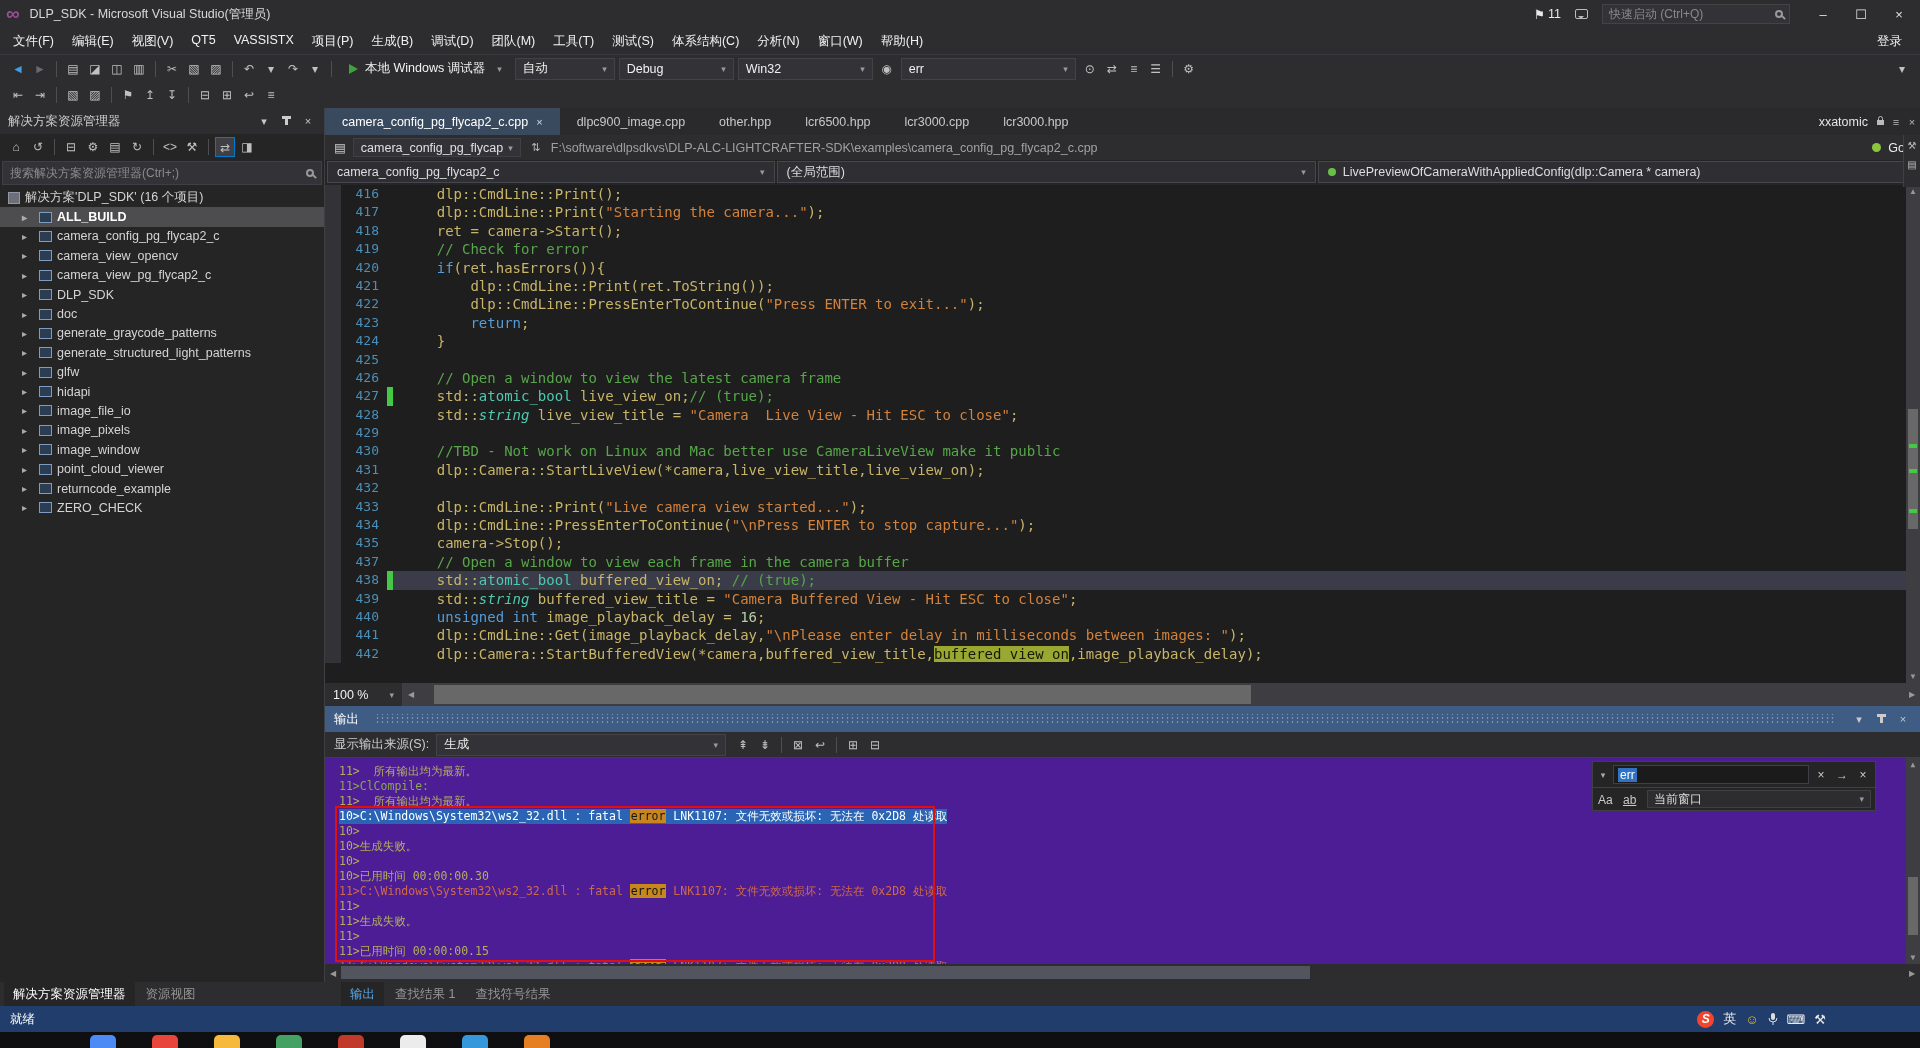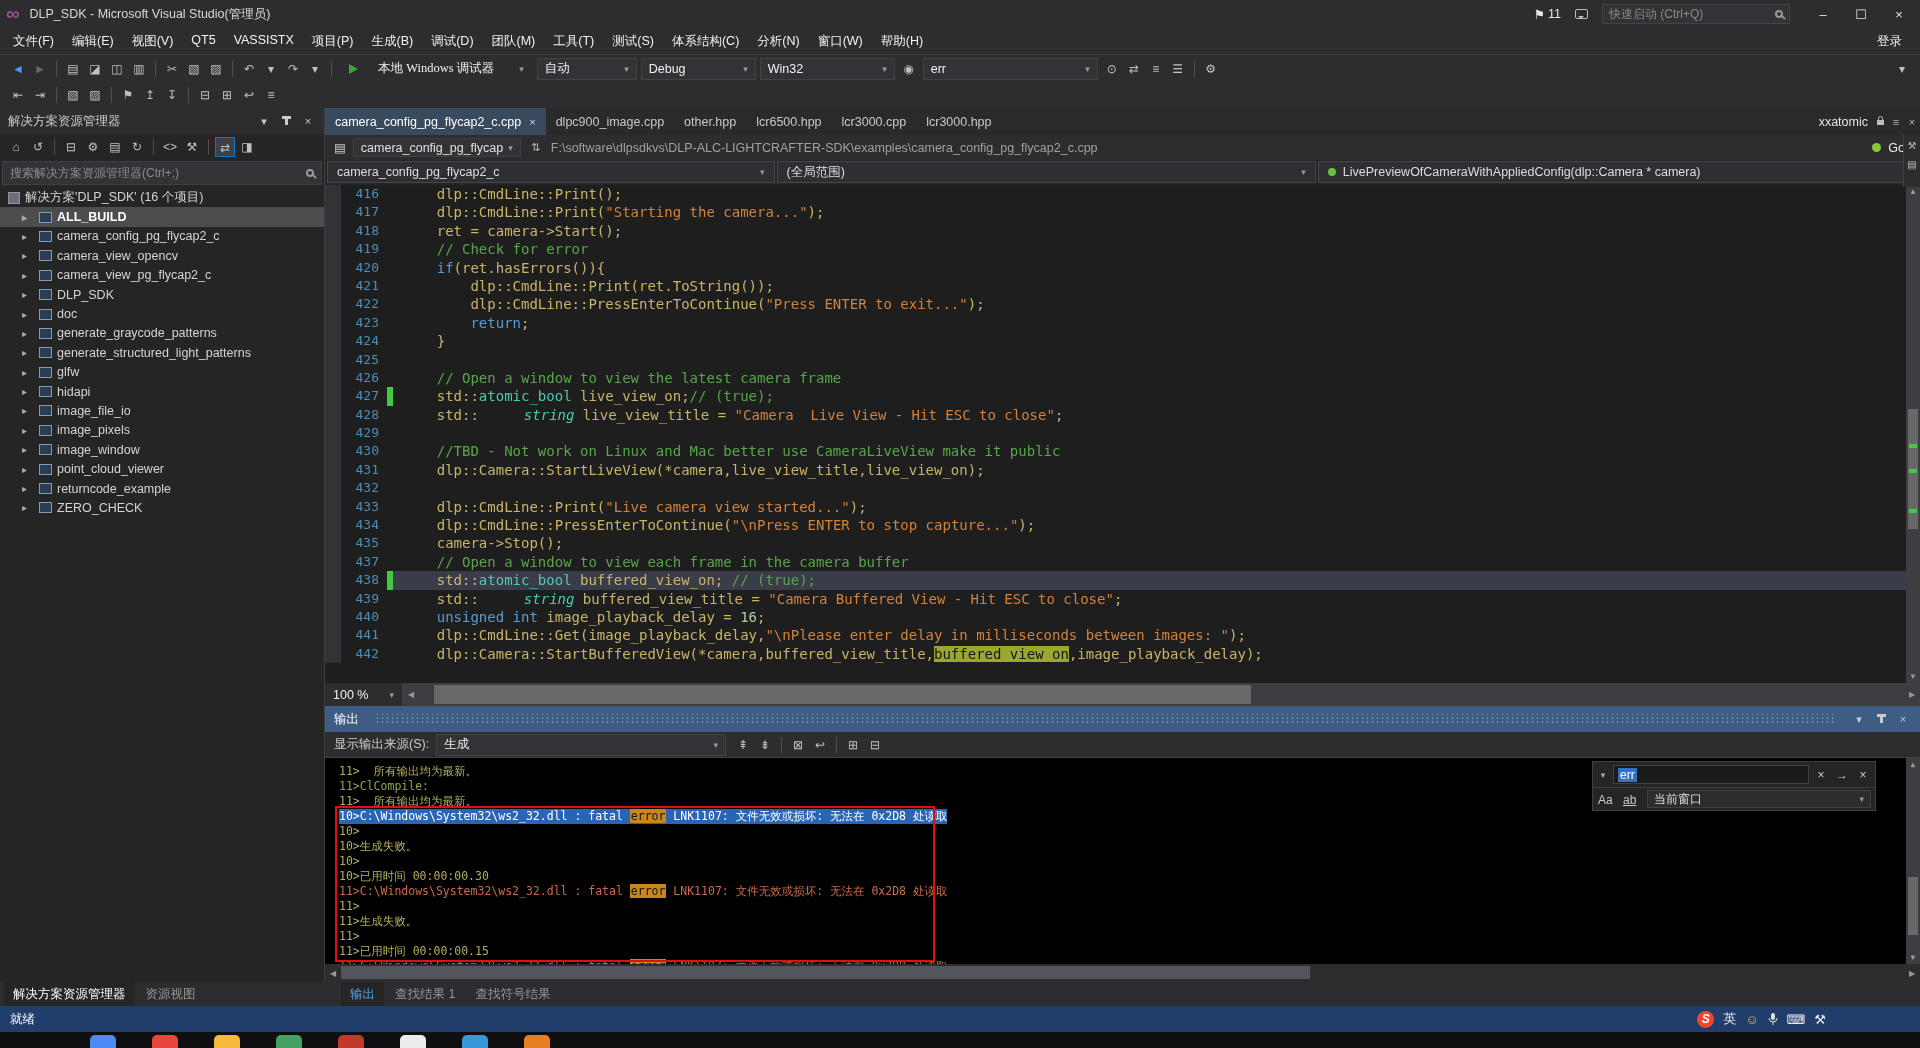--- a/index.html
+++ b/index.html
@@ -30,21 +30,21 @@
   
   .tb { display:flex; align-items:center; gap:4px; padding:0 8px; }
   .tb1 { height:28px; border-top:1px solid #3A3A3E; }
   .tb2 { height:26px; }
   .icstrip { display:flex; align-items:center; gap:2px; }
   .tb-ic { min-width:20px; height:20px; line-height:20px; text-align:center; color:#C0C0C0; font-size:12px; display:inline-block; }
   .tb-ic.circ-b { color:#3E9EE8; }
   .tb-ic.circ-g { color:#6A6A6E; }
   .tb-ic.toggled { background:#3F3F46; border:1px solid var(--accent,#007ACC); }
   .tb-sep { width:1px; height:16px; background:#4D4D52; margin:0 4px; display:inline-block; }
-  .debug-btn { display:flex; align-items:center; gap:20px; padding:0 9px; height:22px; color:#F1F1F1;font-family:Liberation Serif, serif; }
+  .debug-btn { display:flex; align-items:center; gap:7px; padding:0 9px; height:22px; color:#F1F1F1; }
   .play { width:0; height:0; border-left:9px solid #3DA33D; border-top:5px solid transparent; border-bottom:5px solid transparent; }
   .dd { color:#9A9A9A; font-size:9px; margin-left:5px; }
   .tb-combo { height:22px; background:#333337; border:1px solid #434346; display:flex; align-items:center; padding:0 7px; color:#F1F1F1; }
   .w100{width:100px;} .w115{width:115px;} .w135{width:135px;} .w175{width:175px;} .w290{width:290px;}
   .tb-combo .tspacer{flex:1;}
 
   
   .main { flex:1; display:flex; min-height:0; }
 
   
@@ -62,21 +62,21 @@
   .tree-row.proj { padding-left:22px; gap:5px; }
   .tree-row.selected { background:#4D4D50; color:#FFFFFF; font-weight:bold; }
   .expander { color:#ABABAB; width:12px; font-size:10px; }
   .sol-icon { width:12px; height:12px; background:#6E6E78; border:1px solid #9098A8; flex:none; }
   .proj-icon { width:13px; height:11px; background:#2B3D52; border:1px solid #7E9CC0; flex:none; }
 
   
   .ez { flex:1; min-width:0; display:flex; flex-direction:column; background:#1E1E1E; position:relative; }
   .tabbar { height:27px; background:#2A2A2D; display:flex; align-items:center; }
   .tabs { display:flex; height:27px; }
-  .tab { padding:0 10px; height:27px; display:flex; align-items:center; gap:8px; color:#C8C8C8; }
+  .tab { padding:0 17px; height:27px; display:flex; align-items:center; gap:8px; color:#C8C8C8; }
   .tab.active { background:var(--active-tab,#3A4A5E); color:#FFFFFF; }
   .tab-close { color:#D8D8D8; font-size:11px; }
   .xxat { color:#E4E4E4; margin:0 4px; }
   .mini-ic { color:#B8B8B8; font-size:11px; width:16px; text-align:center; }
   .right-mini { position:absolute; right:0; top:27px; width:17px; height:52px; background:#2D2D30; border-left:1px solid #3F3F46; display:flex; flex-direction:column; align-items:center; gap:8px; padding-top:5px; z-index:6; }
   .right-mini .mini-ic{ font-size:10px; }
 
   .crumb { height:25px; background:#2D2D30; display:flex; align-items:center; gap:7px; padding:0 9px; }
   .doc-ic { color:#C8C8C8; }
   .crumb-seg { border:1px solid #3F3F46; background:#333337; height:19px; display:flex; align-items:center; padding:0 7px; color:#E0E0E0; }
@@ -95,21 +95,21 @@
   .codes { flex:1; overflow:hidden; font-family:"DejaVu Sans Mono",monospace; font-size:14px; }
   .code-row { display:flex; height:18.4px; line-height:18.4px; white-space:pre; }
   .glyph { width:16px; background:#333337; flex:none; }
   .lnum { width:46px; text-align:right; padding-right:8px; color:#4B8FB8; flex:none; font-size:13px; }
   .track { width:6px; flex:none; }
   .track.changed { background:var(--change-mark,#44C944); }
   .ctext { flex:1; padding-left:10px; }
   .code-row.current .ctext { background:var(--current-line,#3A3D49); }
   .tk-k { color:var(--keyword,#569CD6); }
   .tk-ty { color:var(--type,#4EC9B0); }
-  .tk-tyi { color:var(--type,#4EC9B0); font-style:italic;margin-left:45px; }
+  .tk-tyi { color:var(--type,#4EC9B0); font-style:italic; }
   .tk-id { color:var(--identifier,#C9B568); }
   .tk-s { color:var(--string,#D2823C); }
   .tk-c { color:var(--comment,#57A64A); }
   .tk-num { color:var(--number,#B5CEA8); }
   .tk-hl { background:var(--token-highlight,#9AA832); color:#15170A; }
 
   .vscroll { width:14px; flex:none; background:#3E3E42; position:relative; }
   .vscroll .arr, .out-vscroll .arr { position:absolute; left:0; width:14px; text-align:center; color:#999; font-size:8px; }
   .arr.top{top:2px;} .arr.bot{bottom:2px;}
   .vthumb { position:absolute; left:2px; width:10px; background:#686868; }
@@ -120,21 +120,21 @@
   .hscroll { flex:1; height:100%; display:flex; align-items:center; background:#3E3E42; }
   .hscroll .arr { width:16px; text-align:center; color:#999; font-size:8px; }
   .htrack { flex:1; position:relative; height:100%; }
   .hthumb { position:absolute; top:2px; height:19px; background:#686868; }
 
   
   .out-header { height:26px; background:var(--output-header,#3E5C84); color:#FFFFFF; display:flex; align-items:center; padding:0 9px; gap:6px; }
   .grip { flex:1; height:11px; margin:0 10px; background-image:radial-gradient(#7A93B5 1px, transparent 1.2px); background-size:5px 4px; background-position:0 2px; }
   .out-toolbar { height:26px; background:#2D2D30; display:flex; align-items:center; gap:7px; padding:0 9px; border-bottom:1px solid #3F3F46; }
   .out-toolbar .lab { color:#CCCCCC; }
-  .out-content { height:206px; background:#000000; position:relative; overflow:hidden;
+  .out-content { height:206px; background:#4c1d95; position:relative; overflow:hidden;
     font-family:"DejaVu Sans Mono",monospace; font-size:11.5px; }
   .out-lines { padding:6px 0 0 14px; }
   .out-row { height:15px; line-height:15px; white-space:pre; width:max-content; }
   .out-row.selected { background:var(--output-selection,#2A65B5); }
   .os-o { color:var(--output-default,#B3AE5E); }
   .os-g { color:var(--output-compile,#8AA84E);margin-top:15px; }
   .os-r { color:var(--output-error,#CE6A4A);margin-top:24px; }
   .os-w { color:#FFFFFF; }
   .os-e { background:var(--find-highlight,#C8861E); color:#151515; padding:0 1px; }
   .annotation { position:absolute; left:10px; top:48px; width:600px; height:156px; border:2px solid var(--annotation,#E01010); pointer-events:none; z-index:4; }

